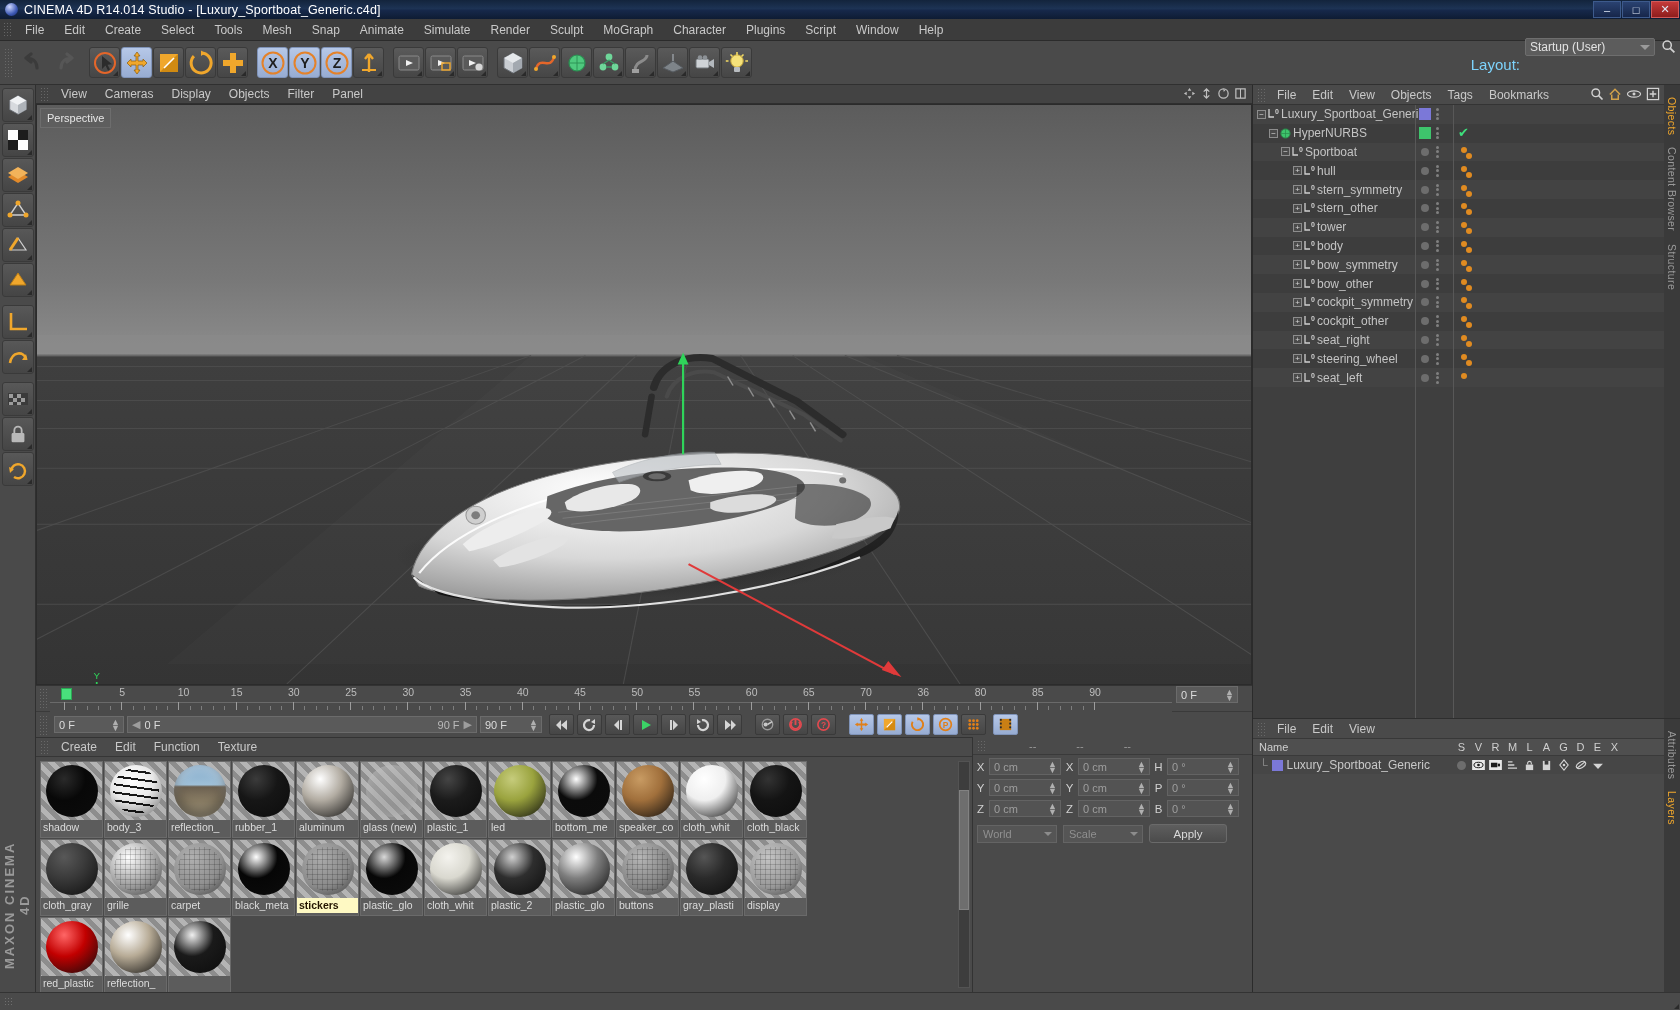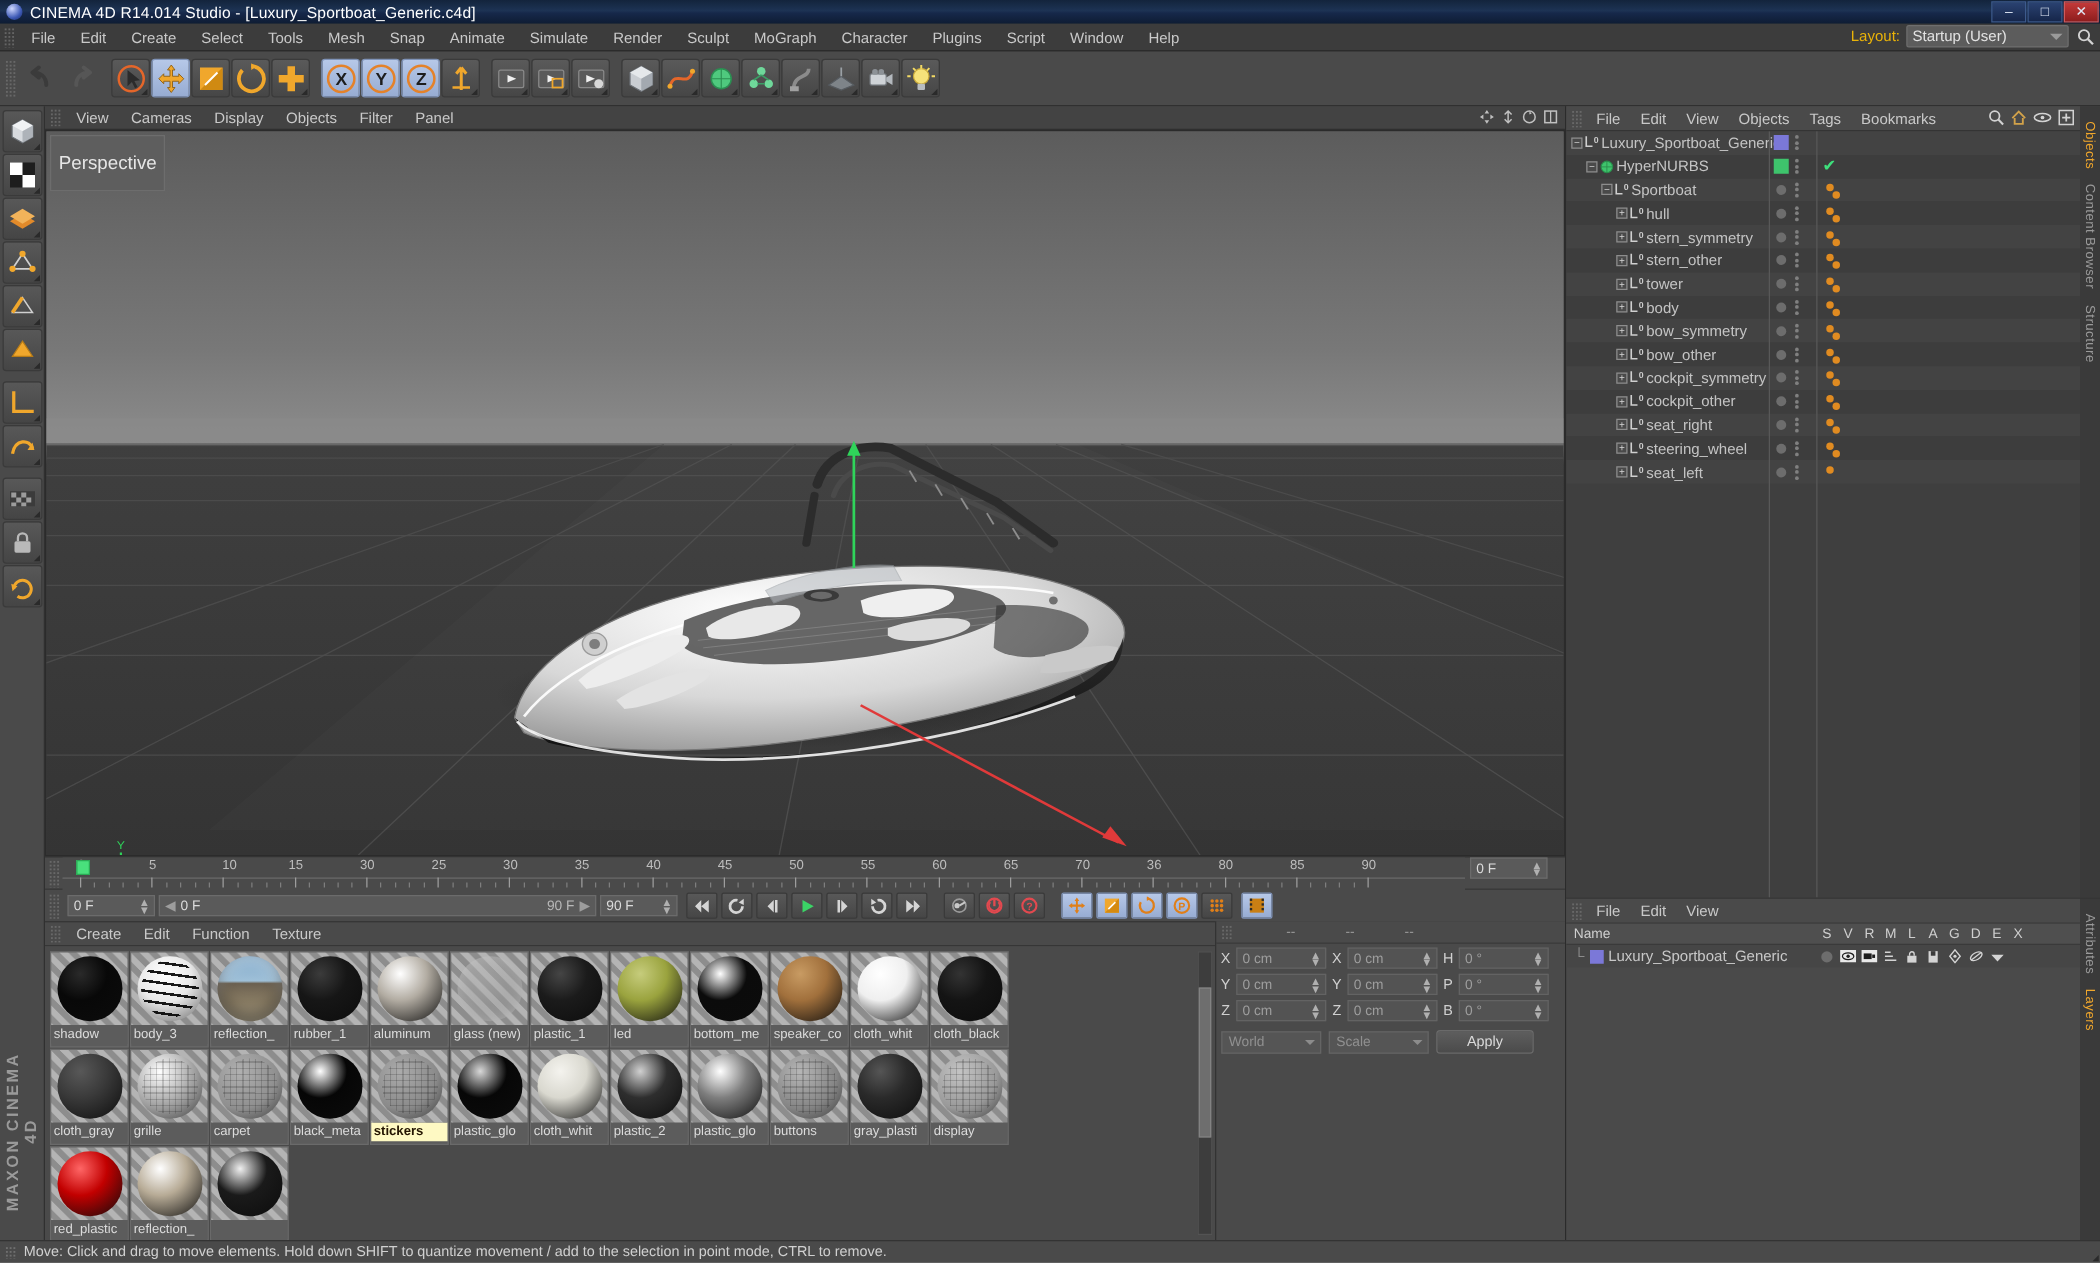--- a/index.html
+++ b/index.html
@@ -34,21 +34,21 @@
   }
   #titlebar .tb-btn.close{ background:linear-gradient(to bottom,#c43a3a,#8e1d1d); border-color:#d05a5a;}
 
   
   #menubar{
     height:22px; background:#3c3c3c; display:flex; align-items:center;
     border-bottom:1px solid #2b2b2b; position:relative;
   }
   #menubar .mi{ padding:0 10px; line-height:22px; color:#c9c9c9; font-size:12px; white-space:nowrap;}
   #layoutbox{ position:absolute; right:4px; top:1px; display:flex; align-items:center; gap:5px;}
-  #layoutbox .lbl{ color:#eab308; font-size:12px;}
+  #layoutbox .lbl{ color:#7dd3fc; font-size:15px;margin-top:36px;}
   #layoutbox .sel{
     width:130px;height:18px;background:#5c5c5c;border:1px solid #6e6e6e;border-radius:2px;
     display:flex;align-items:center;padding:0 4px;color:#e2e2e2;font-size:12px;position:relative;
   }
   #layoutbox .sel .arrow{
     position:absolute;right:4px;top:6px;width:0;height:0;
     border-left:5px solid transparent;border-right:5px solid transparent;border-top:5px solid #9a9a9a;
   }
   #layoutbox .searchic{ width:16px;height:16px;display:flex;align-items:center;justify-content:center;}
 
@@ -92,21 +92,21 @@
   #viewwrap{ flex:none; height:600px; display:flex; flex-direction:column; background:#3c3c3c;}
   #viewmenu{ height:19px; background:#434343; display:flex; align-items:center; gap:0; position:relative; border-bottom:1px solid #2f2f2f;}
   #viewmenu .vi{ padding:0 9px;line-height:19px;font-size:12px;color:#c9c9c9;}
   #viewicons{ position:absolute; right:5px; top:2px; display:flex; gap:4px; align-items:center;}
   #viewport{
     flex:1; position:relative; overflow:hidden;
     background:linear-gradient(to bottom,#606060 0%,#6b6b6b 35%,#7a7a7a 44%,#3e3e3e 46%,#3a3a3a 100%);
     border:1px solid #2b2b2b;
   }
   #persplabel{ position:absolute;left:3px;top:3px;background:#5e5e5e;color:#e6e6e6;
-    font-size:15px;padding:13px 6px;border:1px solid #6d6d6d; z-index:5;}
+    font-size:11px;padding:3px 6px;border:1px solid #6d6d6d; z-index:5;}
 
   
   #timeline{ height:26px;background:#4a4a4a;display:flex;align-items:flex-start;border-top:1px solid #333;}
   #tlruler{ flex:1;position:relative;height:26px;background:#4a4a4a;}
   #tlright{ width:80px;display:flex;align-items:center;padding-left:4px;}
   .numfield{ height:17px;background:#5a5a5a;border:1px solid #6b6b6b;color:#dcdcdc;font-size:11px;
     display:flex;align-items:center;padding:0 4px;position:relative;}
   .spin{position:absolute;right:3px;top:2px;color:#b0b0b0;font-size:9px;line-height:6px;}
 
   #playbar{ height:26px;background:#4a4a4a;display:flex;align-items:center;gap:3px;padding:0 3px;border-top:1px solid #3a3a3a;}
@@ -1596,14 +1596,13 @@
       <div id="attrtabs">
         <span class="vtab">Attributes</span>
         <span class="vtab act">Layers</span>
       </div>
     </div>
   </div>
 </div>
 
 <div id="statusbar">
   <span class="sgrip"></span>
-  <span>Move: Click and drag to move elements. Hold down SHIFT to quantize movement / add to the selection in point mode, CTRL to remove.</span>
 </div>
 
 </body></html>

